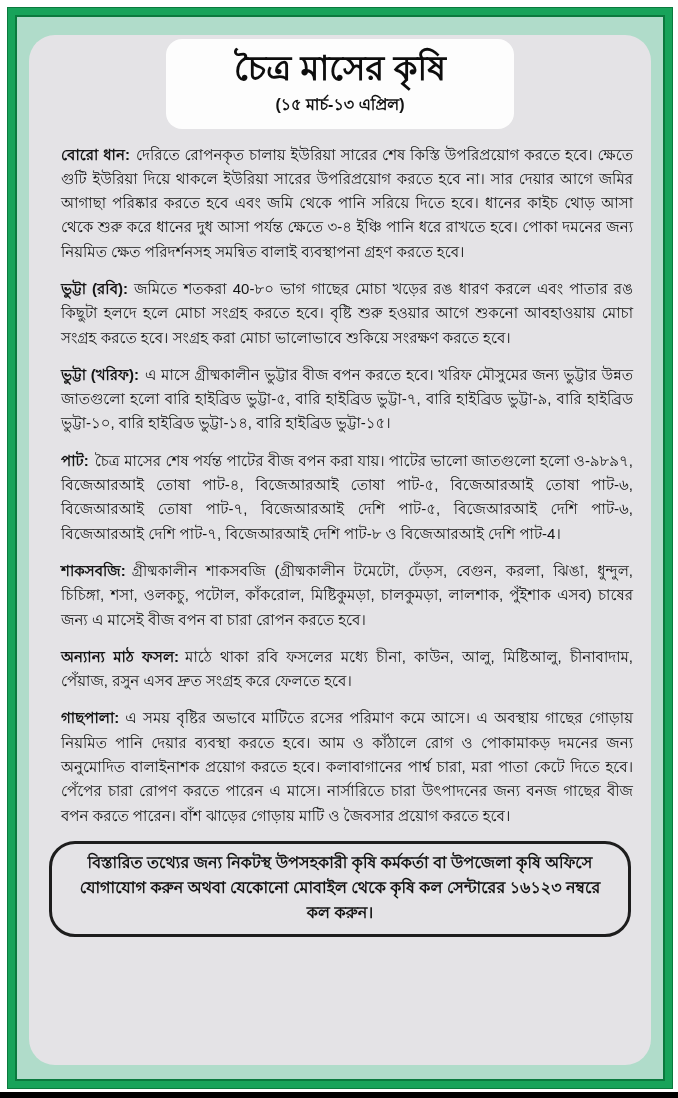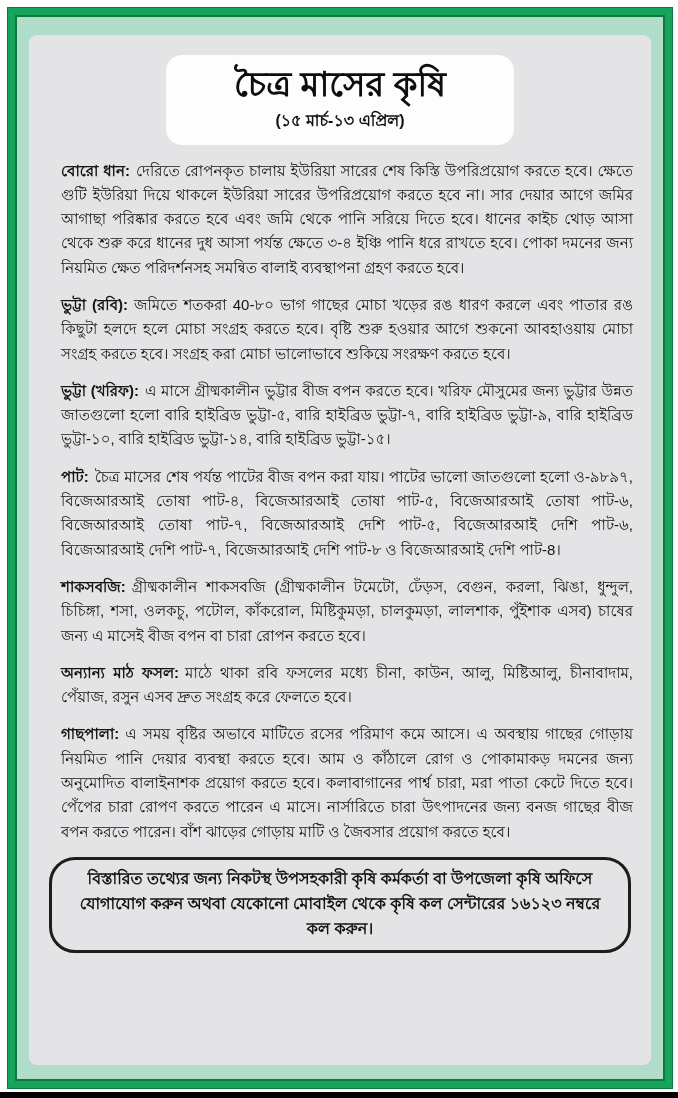--- a/index.html
+++ b/index.html
@@ -18,22 +18,22 @@
     left:8px;top:8px;right:6px;bottom:10px;
     background:#b0dcca;
     border:7px solid #18a35a;
     box-shadow:0 0 0 2px #0b7a3e inset, 0 0 0 1px #0b7a3e;
     box-sizing:border-box;
   }
   .panel{
     position:absolute;
     left:14px;top:20px;right:14px;bottom:16px;
     background:#e4e3e6;
-    border-radius:8px;
-    padding:16px 16px 8px 16px;
+    border-radius:26px;
+    padding:0 16px 8px 16px;
     box-sizing:border-box;
     overflow:hidden;
   }
   .title-card{
     width:348px;
     margin:4px auto 14px auto;
     background:#fdfdfd;
     border-radius:16px;
     padding:8px 10px 10px 10px;
     text-align:center;
@@ -92,21 +92,21 @@
         <div class="title">চৈত্র মাসের কৃষি</div>
         <div class="subtitle">(১৫ মার্চ-১৩ এপ্রিল)</div>
       </div>
 
       <p class="section"><span class="lead">বোরো ধান:</span><span>দেরিতে রোপনকৃত চালায় ইউরিয়া সারের শেষ কিস্তি উপরিপ্রয়োগ করতে হবে। ক্ষেতে গুটি ইউরিয়া দিয়ে থাকলে ইউরিয়া সারের উপরিপ্রয়োগ করতে হবে না। সার দেয়ার আগে জমির আগাছা পরিষ্কার করতে হবে এবং জমি থেকে পানি সরিয়ে দিতে হবে। ধানের কাইচ থোড় আসা থেকে শুরু করে ধানের দুধ আসা পর্যন্ত ক্ষেতে ৩-৪ ইঞ্চি পানি ধরে রাখতে হবে। পোকা দমনের জন্য নিয়মিত ক্ষেত পরিদর্শনসহ সমন্বিত বালাই ব্যবস্থাপনা গ্রহণ করতে হবে।</span></p>
 
       <p class="section"><span class="lead">ভুট্টা (রবি):</span><span>জমিতে শতকরা 40-৮০ ভাগ গাছের মোচা খড়ের রঙ ধারণ করলে এবং পাতার রঙ কিছুটা হলদে হলে মোচা সংগ্রহ করতে হবে। বৃষ্টি শুরু হওয়ার আগে শুকনো আবহাওয়ায় মোচা সংগ্রহ করতে হবে। সংগ্রহ করা মোচা ভালোভাবে শুকিয়ে সংরক্ষণ করতে হবে।</span></p>
 
       <p class="section"><span class="lead">ভুট্টা (খরিফ):</span><span>এ মাসে গ্রীষ্মকালীন ভুট্টার বীজ বপন করতে হবে। খরিফ মৌসুমের জন্য ভুট্টার উন্নত জাতগুলো হলো বারি হাইব্রিড ভুট্টা-৫, বারি হাইব্রিড ভুট্টা-৭, বারি হাইব্রিড ভুট্টা-৯, বারি হাইব্রিড ভুট্টা-১০, বারি হাইব্রিড ভুট্টা-১৪, বারি হাইব্রিড ভুট্টা-১৫।</span></p>
 
-      <p class="section"><span class="lead">পাট:</span><span>চৈত্র মাসের শেষ পর্যন্ত পাটের বীজ বপন করা যায়। পাটের ভালো জাতগুলো হলো ও-৯৮৯৭, বিজেআরআই তোষা পাট-৪,  বিজেআরআই তোষা পাট-৫, বিজেআরআই তোষা পাট-৬, বিজেআরআই তোষা পাট-৭, বিজেআরআই দেশি পাট-৫, বিজেআরআই দেশি পাট-৬, বিজেআরআই দেশি পাট-৭, বিজেআরআই দেশি পাট-৮ ও বিজেআরআই দেশি পাট-8।</span></p>
+      <p class="section"><span class="lead">পাট:</span><span>চৈত্র মাসের শেষ পর্যন্ত পাটের বীজ বপন করা যায়। পাটের ভালো জাতগুলো হলো ও-৯৮৯৭, বিজেআরআই তোষা পাট-৪,  বিজেআরআই তোষা পাট-৫, বিজেআরআই তোষা পাট-৬, বিজেআরআই তোষা পাট-৭, বিজেআরআই দেশি পাট-৫, বিজেআরআই দেশি পাট-৬, বিজেআরআই দেশি পাট-৭, বিজেআরআই দেশি পাট-৮ ও বিজেআরআই দেশি পাট-4।</span></p>
 
       <p class="section"><span class="lead">শাকসবজি:</span><span>গ্রীষ্মকালীন শাকসবজি (গ্রীষ্মকালীন টমেটো, ঢেঁড়স, বেগুন, করলা, ঝিঙা, ধুন্দুল, চিচিঙ্গা, শসা, ওলকচু, পটোল, কাঁকরোল, মিষ্টিকুমড়া, চালকুমড়া, লালশাক, পুঁইশাক এসব) চাষের জন্য এ মাসেই বীজ বপন বা চারা রোপন করতে হবে।</span></p>
 
       <p class="section"><span class="lead">অন্যান্য মাঠ ফসল:</span><span>মাঠে থাকা  রবি ফসলের মধ্যে চীনা, কাউন, আলু, মিষ্টিআলু, চীনাবাদাম, পেঁয়াজ, রসুন এসব দ্রুত সংগ্রহ করে ফেলতে হবে।</span></p>
 
       <p class="section"><span class="lead">গাছপালা:</span><span>এ সময় বৃষ্টির অভাবে মাটিতে রসের পরিমাণ কমে আসে। এ অবস্থায় গাছের গোড়ায় নিয়মিত পানি দেয়ার ব্যবস্থা করতে হবে। আম ও কাঁঠালে রোগ ও পোকামাকড় দমনের জন্য অনুমোদিত বালাইনাশক প্রয়োগ করতে হবে। কলাবাগানের পার্শ্ব চারা, মরা পাতা কেটে দিতে হবে। পেঁপের চারা রোপণ করতে পারেন এ মাসে। নার্সারিতে চারা উৎপাদনের জন্য বনজ গাছের বীজ বপন করতে পারেন। বাঁশ ঝাড়ের গোড়ায় মাটি ও জৈবসার প্রয়োগ করতে হবে।</span></p>
 
       <div class="notice">বিস্তারিত তথ্যের জন্য নিকটস্থ উপসহকারী কৃষি কর্মকর্তা বা উপজেলা কৃষি অফিসে যোগাযোগ করুন অথবা যেকোনো মোবাইল থেকে কৃষি কল সেন্টারের ১৬১২৩ নম্বরে কল করুন।</div>
 
     </div>

